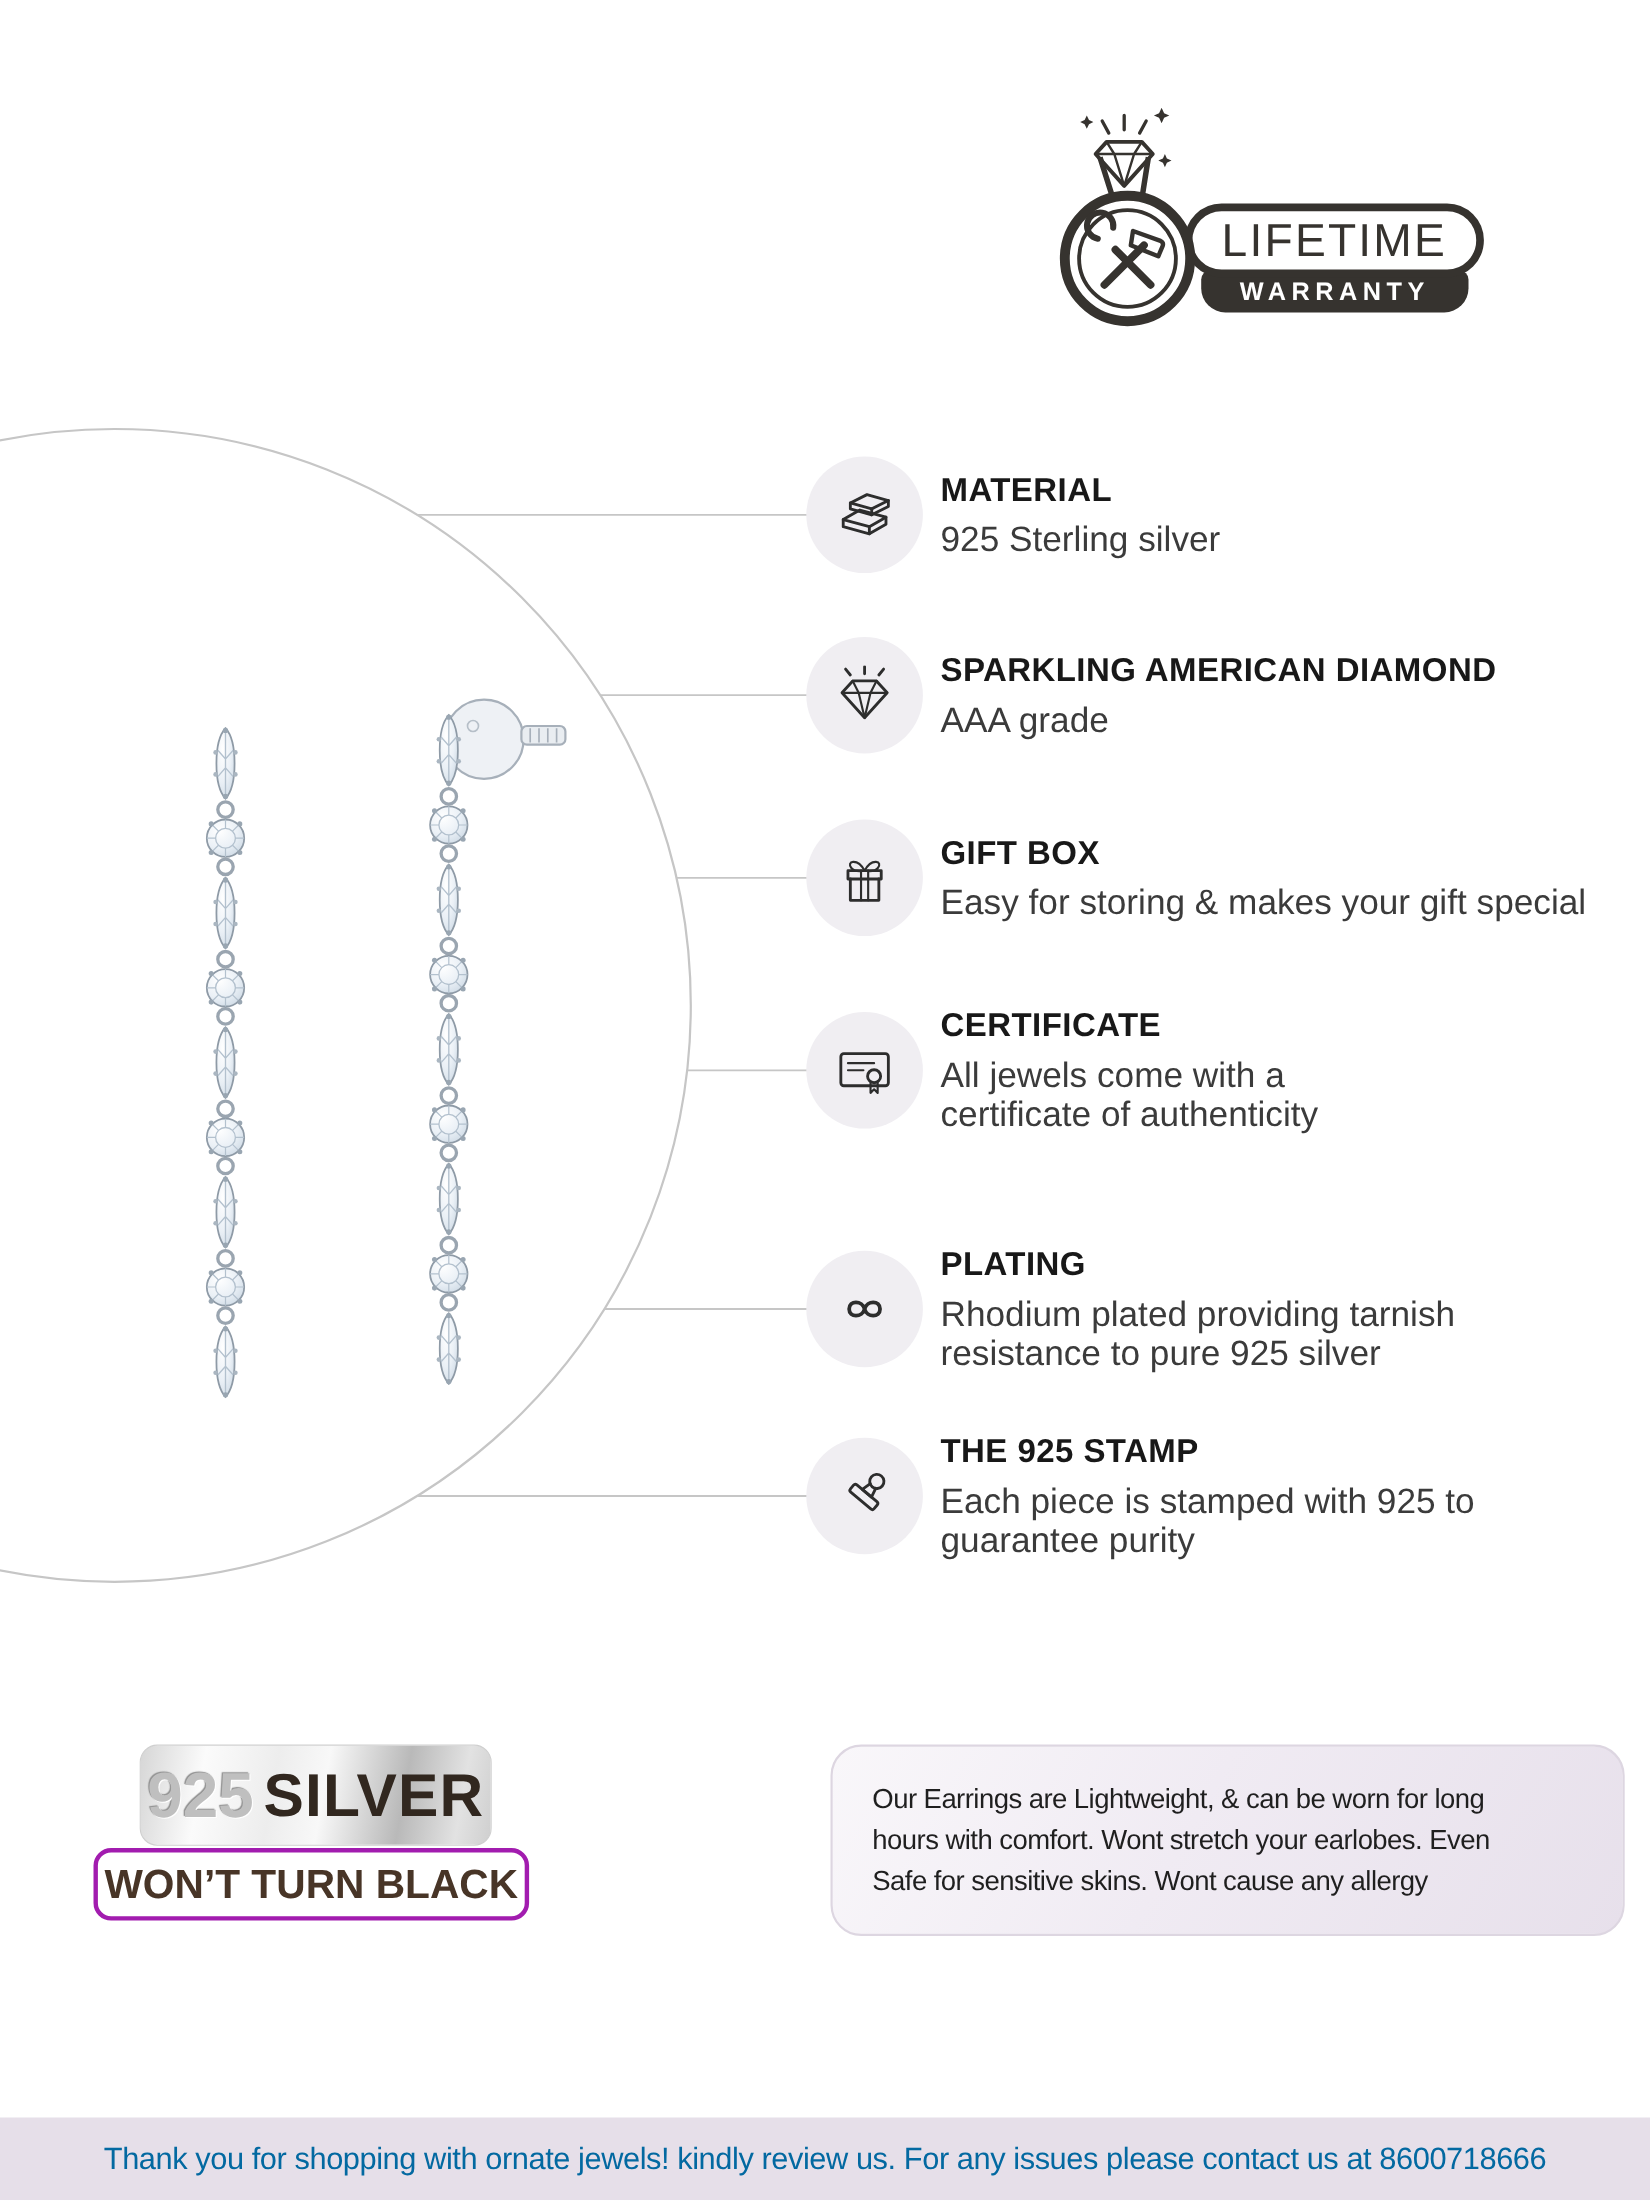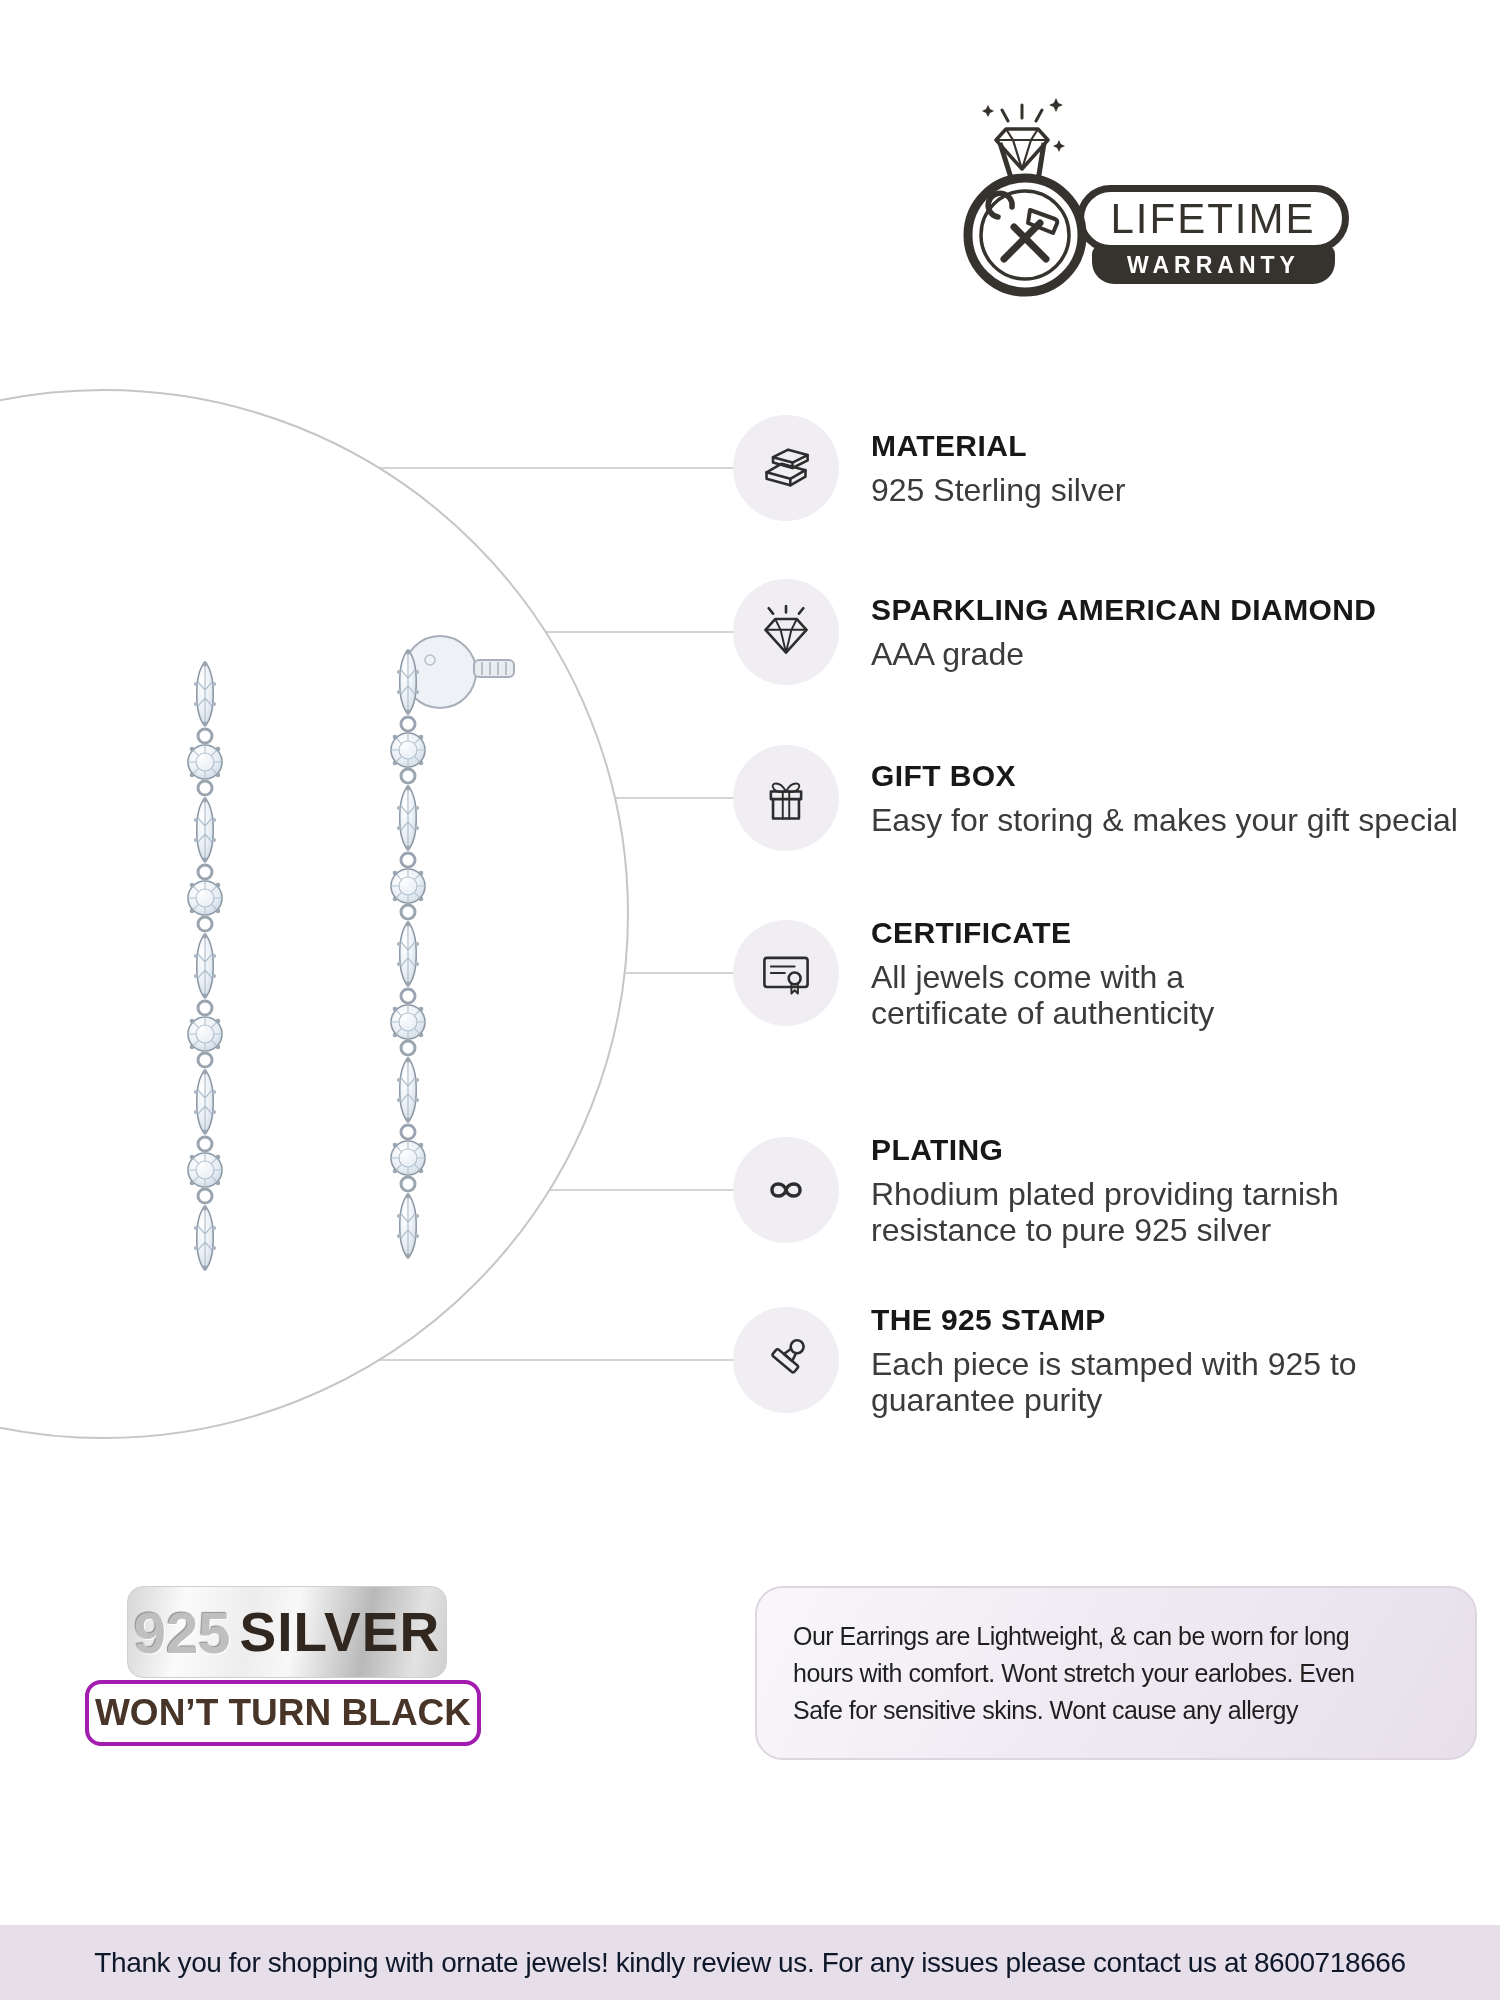--- a/index.html
+++ b/index.html
@@ -29,21 +29,21 @@
     position:absolute;left:1092px;top:246px;width:243px;height:38px;z-index:3;
     background:var(--accent-dark);border-radius:8px 8px 22px 22px;
     display:flex;align-items:center;justify-content:center;
     font-size:23px;font-weight:800;letter-spacing:5px;color:#fff;
   }
   .ring-icon-svg{position:absolute;left:950px;top:85px;z-index:5;}
 
   
   .feature-row{
     position:absolute;left:733px;height:106px;z-index:2;
-    display:flex;align-items:center;gap:32px;
+    display:flex;align-items:center;gap:16px;
   }
   .icon-circle{
     width:106px;height:106px;border-radius:50%;background:var(--icon-circle-bg);
     display:flex;align-items:center;justify-content:center;flex:0 0 auto;
   }
   .f-text{display:flex;flex-direction:column;}
   .f-title{font-size:30px;font-weight:700;color:var(--heading);letter-spacing:.4px;margin-bottom:9px;white-space:nowrap;}
   .f-line{font-size:32px;color:var(--body-text);line-height:36px;white-space:nowrap;}
 
   
@@ -74,21 +74,21 @@
     border-radius:28px;border:2px solid #ddd6e1;
     background:linear-gradient(120deg,#f9f7fa 0%,#f0ebf3 45%,#e7e0eb 100%);
     padding:30px 30px 15px 36px;
   }
   .info-box .f-linebox{font-size:25px;letter-spacing:-0.5px;color:#1f1f1f;line-height:37px;display:block;white-space:nowrap;}
 
   
   .footer-bar{
     position:absolute;left:0;top:1925px;width:1500px;height:75px;z-index:2;
     background:var(--footer-bg);display:flex;align-items:center;justify-content:center;
-    font-size:28px;letter-spacing:-0.4px;color:#0f172a;
+    font-size:28px;letter-spacing:-0.4px;color:#0369a1;
   }
 
   svg .ink{stroke:#2d2d2d;fill:none;stroke-width:2.4;stroke-linecap:round;stroke-linejoin:round;}
   svg .ink-thin{stroke:#2d2d2d;fill:none;stroke-width:1.8;stroke-linecap:round;stroke-linejoin:round;}
 </style>
 </head>
 <body>
 
 <div class="page">
 

